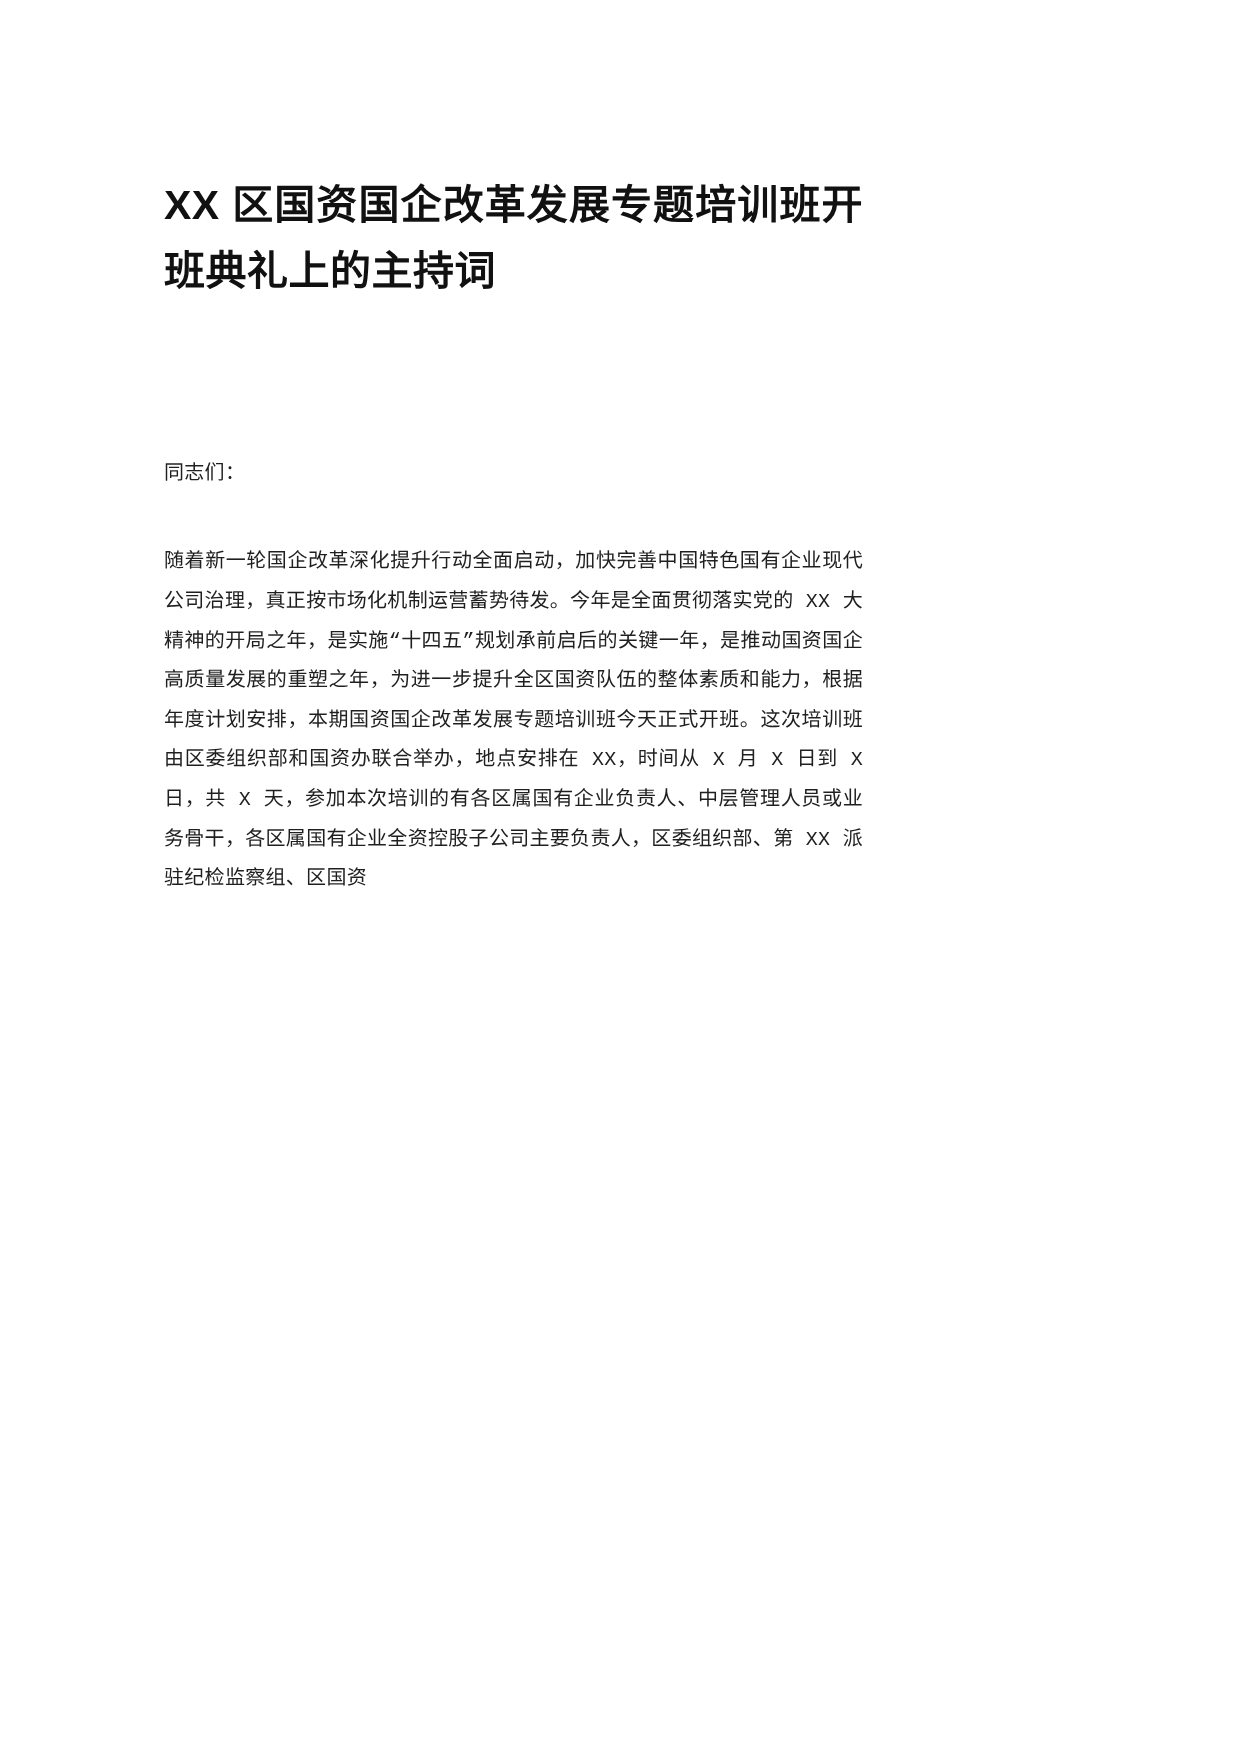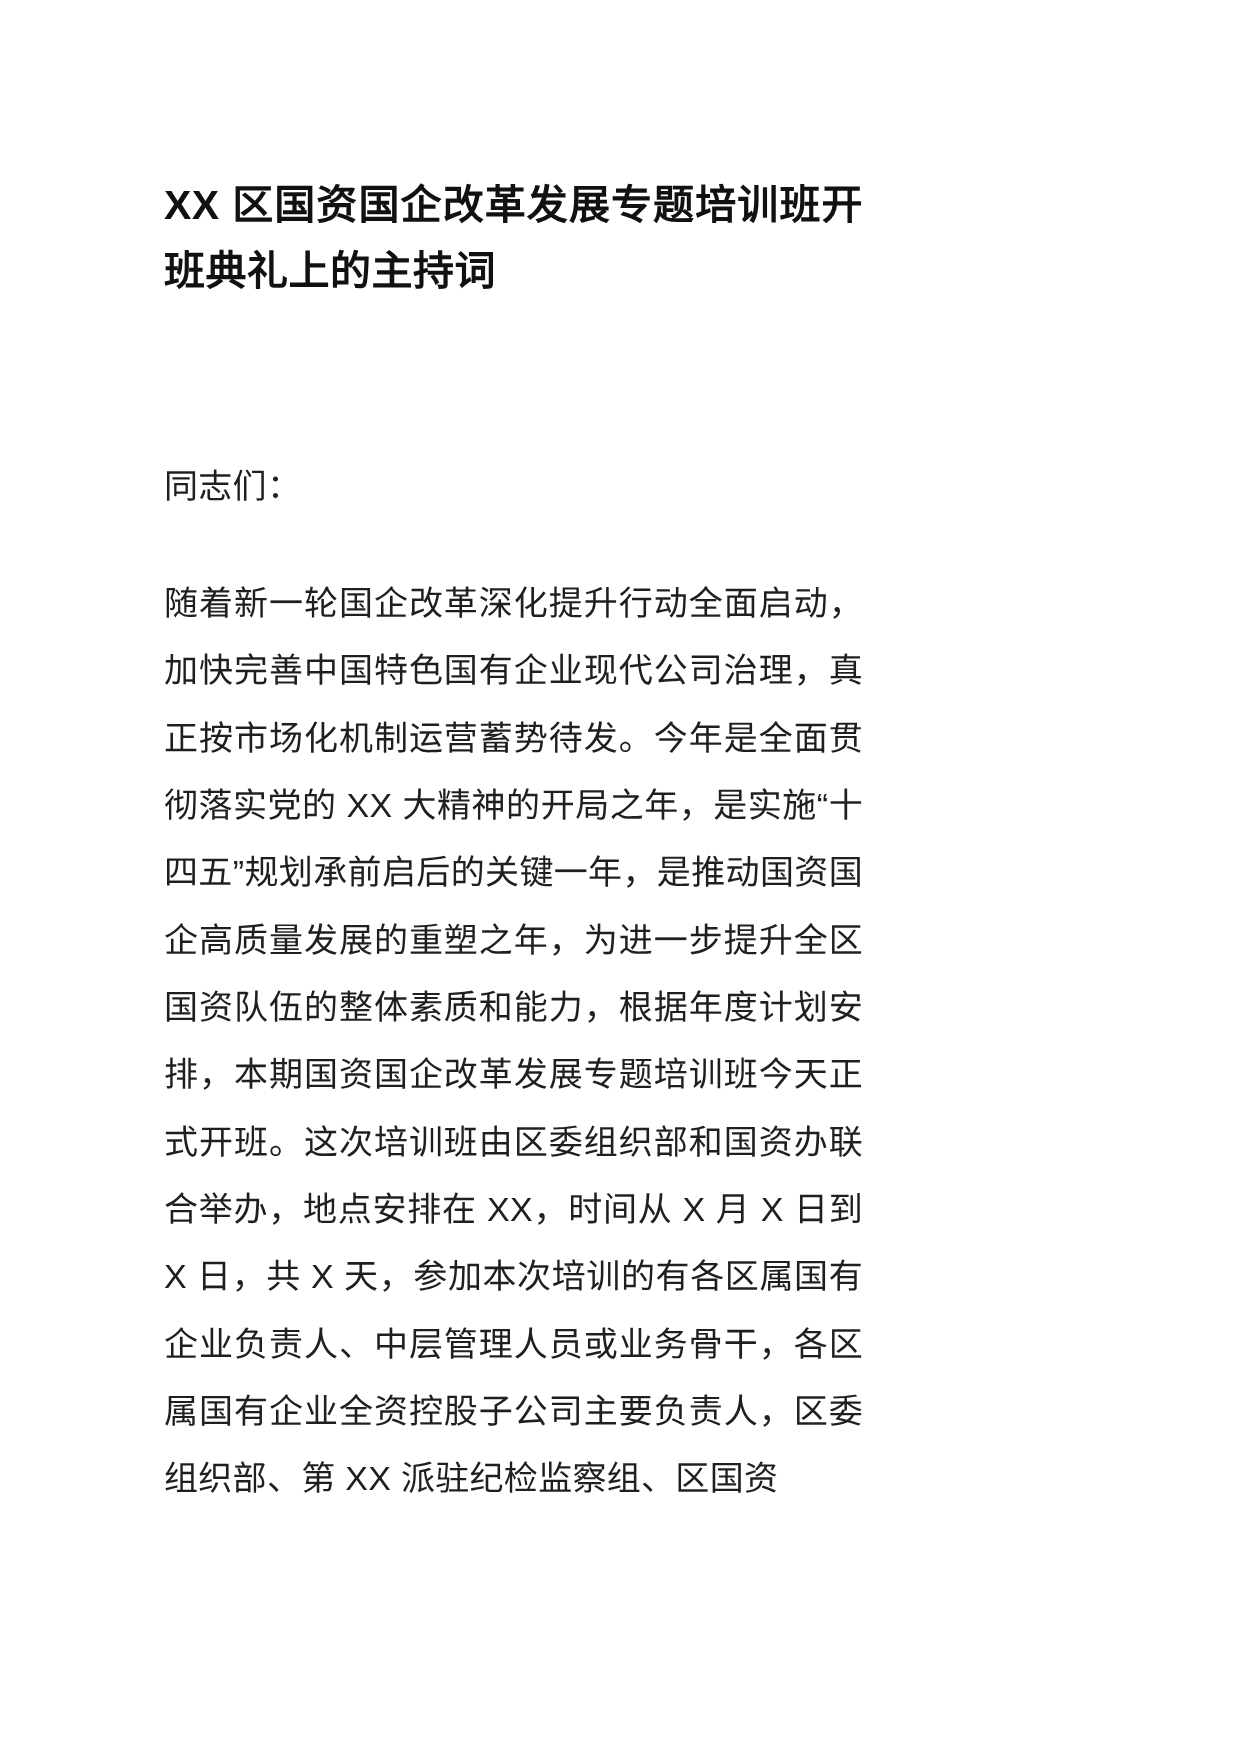--- a/index.html
+++ b/index.html
@@ -31,33 +31,34 @@
     letter-spacing: 0.5px;
     text-align: justify;
     text-align-last: left;
     color: #111111;
     word-break: break-all;
   }
   .spacer-after-title {
     height: 148px;
   }
   .body-block {
-    font-size: 34px;
+    font-size: 20px;
     line-height: 1.98;
     color: #1f1f1f;
     letter-spacing: 0.3px;
   }
   .para {
     margin: 0 0 50px 0;
     text-align: justify;
     text-align-last: left;
     word-break: break-all;
   }
   .para.last {
     margin-bottom: 0;
+    font-family: Liberation Mono, monospace;
   }
   .para-indent {
     text-indent: 0;
   }
 </style>
 </head>
 <body>
 
 <div class="page">
 

